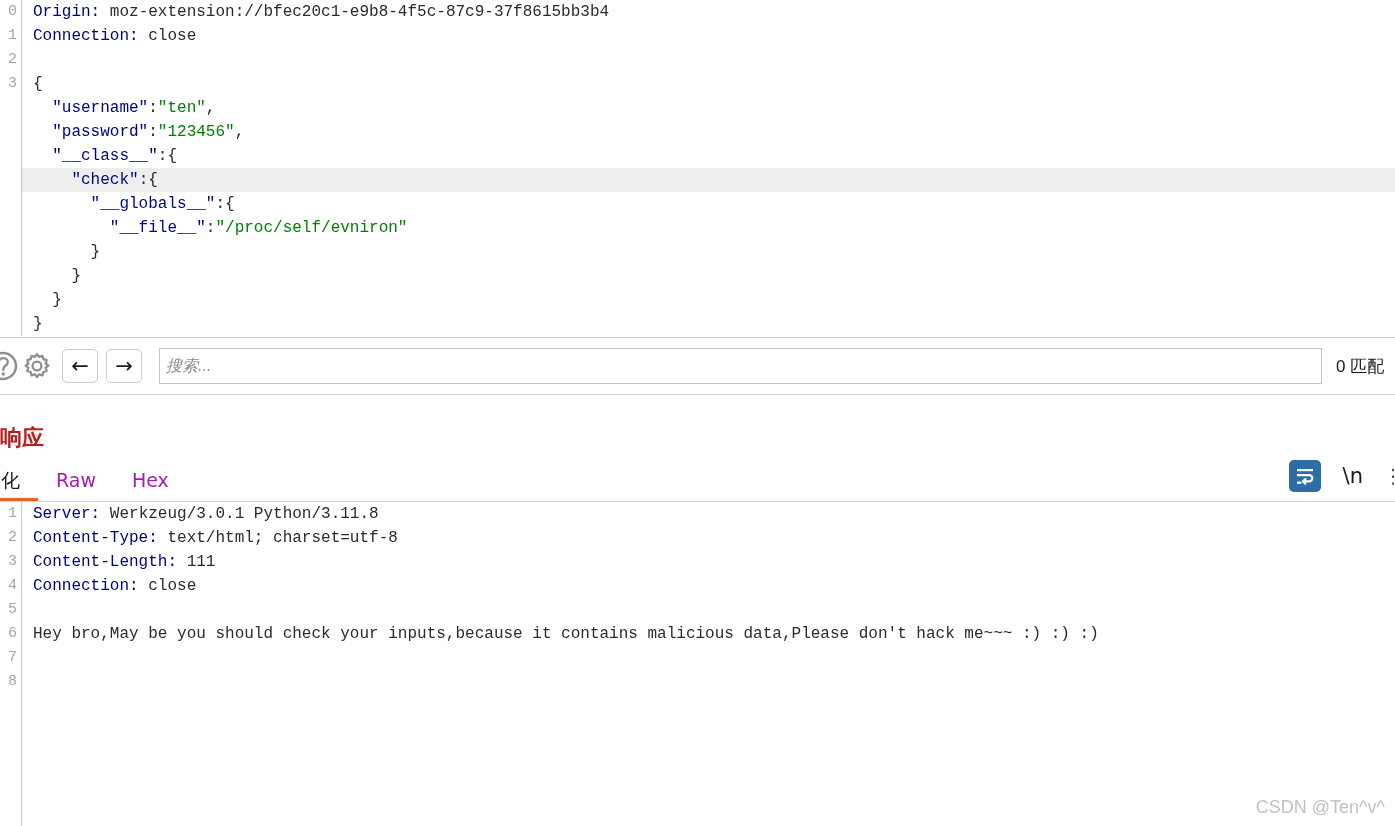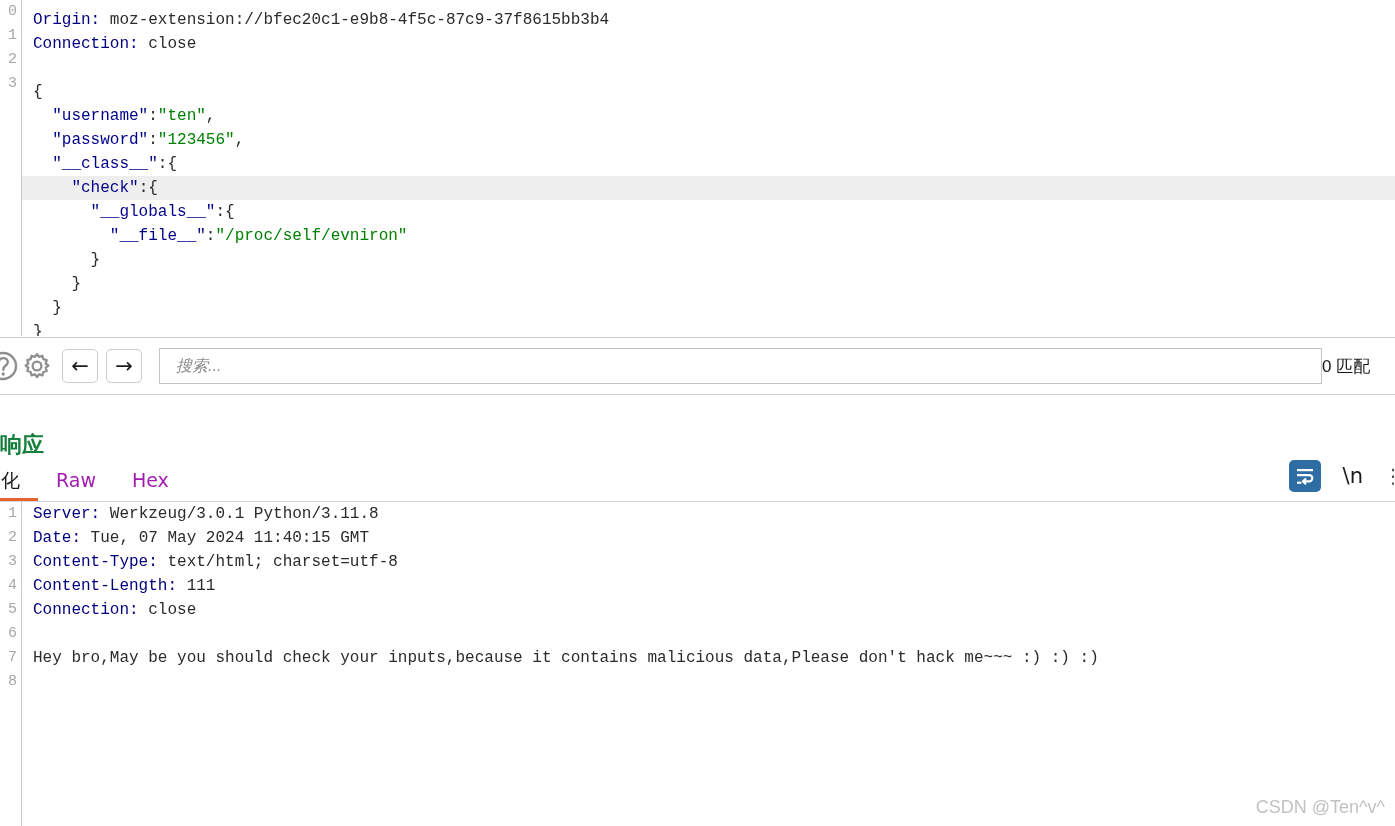--- a/index.html
+++ b/index.html
@@ -76,21 +76,21 @@
   .plain    { color: #2b2b2b; }
 
   
   #request-pane {
     position: absolute;
     left: 0;
     top: 0;
     width: 1395px;
     height: 336px;
   }
-  #request-pane .code { padding-top: 8px; }
+  #request-pane .code { padding-top: 0; }
 
   
   #find-bar {
     position: absolute;
     left: 0;
     top: 337px;
     width: 1395px;
     height: 58px;
     box-sizing: border-box;
     border-top: 1px solid #cfcfcf;
@@ -126,55 +126,55 @@
     line-height: 1;
     flex: 0 0 auto;
   }
   #search-input {
     margin-left: 17px;
     width: 1163px;
     height: 36px;
     box-sizing: border-box;
     border: 1px solid #c4c4c4;
     background: #ffffff;
-    padding: 0 16px;
+    padding: 0 6px;
     font-family: "Liberation Sans", sans-serif;
     font-size: 16px;
     color: #701a75;
     outline: none;
     flex: 0 0 auto;
   }
   #search-input::placeholder {
     color: #8a8a8a;
     font-style: italic;
   }
   #match-count {
-    margin-left: 0;
+    margin-left: 14px;
     font-size: 17px;
     color: #1a1a1a;
     white-space: nowrap;
     font-family: "Liberation Sans", sans-serif;
     flex: 0 0 auto;
   }
 
   
   #response-section {
     position: absolute;
     left: 0;
     top: 396px;
     width: 1395px;
     height: 430px;
   }
   #response-title {
     position: absolute;
     left: 0;
-    top: 34px;
+    top: 27px;
     font-size: 22px;
     font-weight: bold;
-    color: #15803d;
+    color: #b91c1c;
     font-family: "DejaVu Sans", "Liberation Sans", sans-serif;
     letter-spacing: 0px;
   }
   #response-tabs {
     position: absolute;
     left: 0;
     top: 62px;
     width: 1395px;
     height: 43px;
     border-bottom: 1px solid #d6d6d6;
@@ -342,21 +342,20 @@
         <span class="ln">2</span>
         <span class="ln">3</span>
         <span class="ln">4</span>
         <span class="ln">5</span>
         <span class="ln">6</span>
         <span class="ln">7</span>
         <span class="ln">8</span>
       </div>
     <div class="code" id="response-code">
         <div class="ln-row"><span class="hdr-name">Server:</span><span class="hdr-val"> Werkzeug/3.0.1 Python/3.11.8</span></div>
-        <div class="ln-row"><span class="hdr-name">Date:</span><span class="hdr-val"> Tue, 07 May 2024 11:40:15 GMT</span></div>
         <div class="ln-row"><span class="hdr-name">Content-Type:</span><span class="hdr-val"> text/html; charset=utf-8</span></div>
         <div class="ln-row"><span class="hdr-name">Content-Length:</span><span class="hdr-val"> 111</span></div>
         <div class="ln-row"><span class="hdr-name">Connection:</span><span class="hdr-val"> close</span></div>
         <div class="ln-row"><span class="plain">&nbsp;</span></div>
         <div class="ln-row"><span class="plain">Hey bro,May be you should check your inputs,because it contains malicious data,Please don't hack me~~~ :) :) :)</span></div>
       </div>
   </div>
 </div>
 
 <div id="watermark">CSDN @Ten^v^</div>

